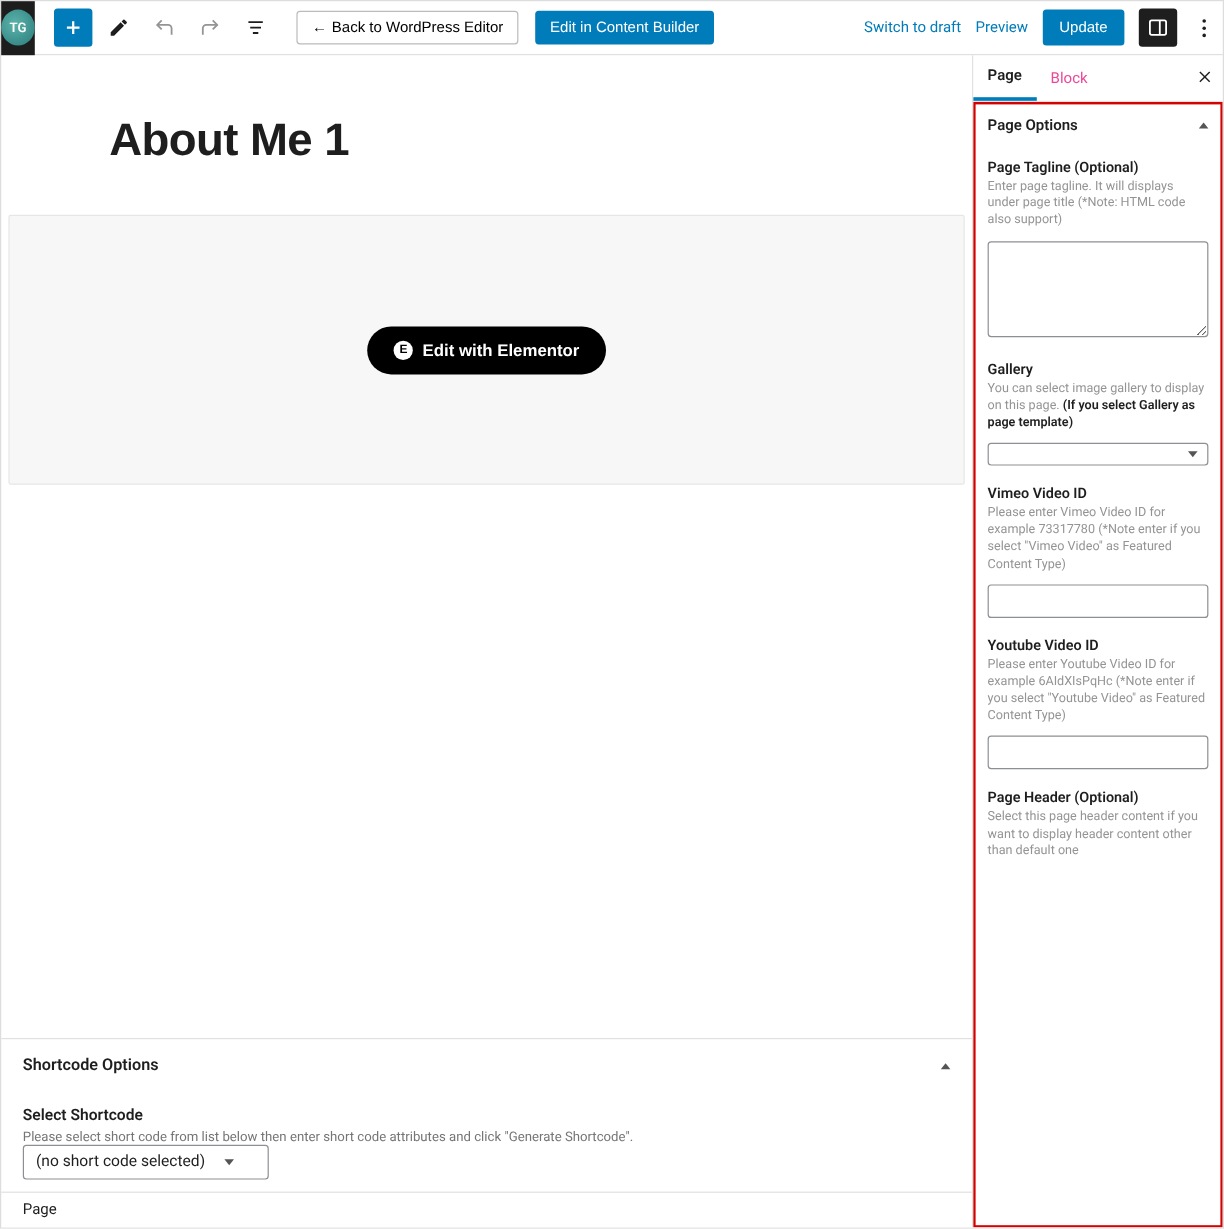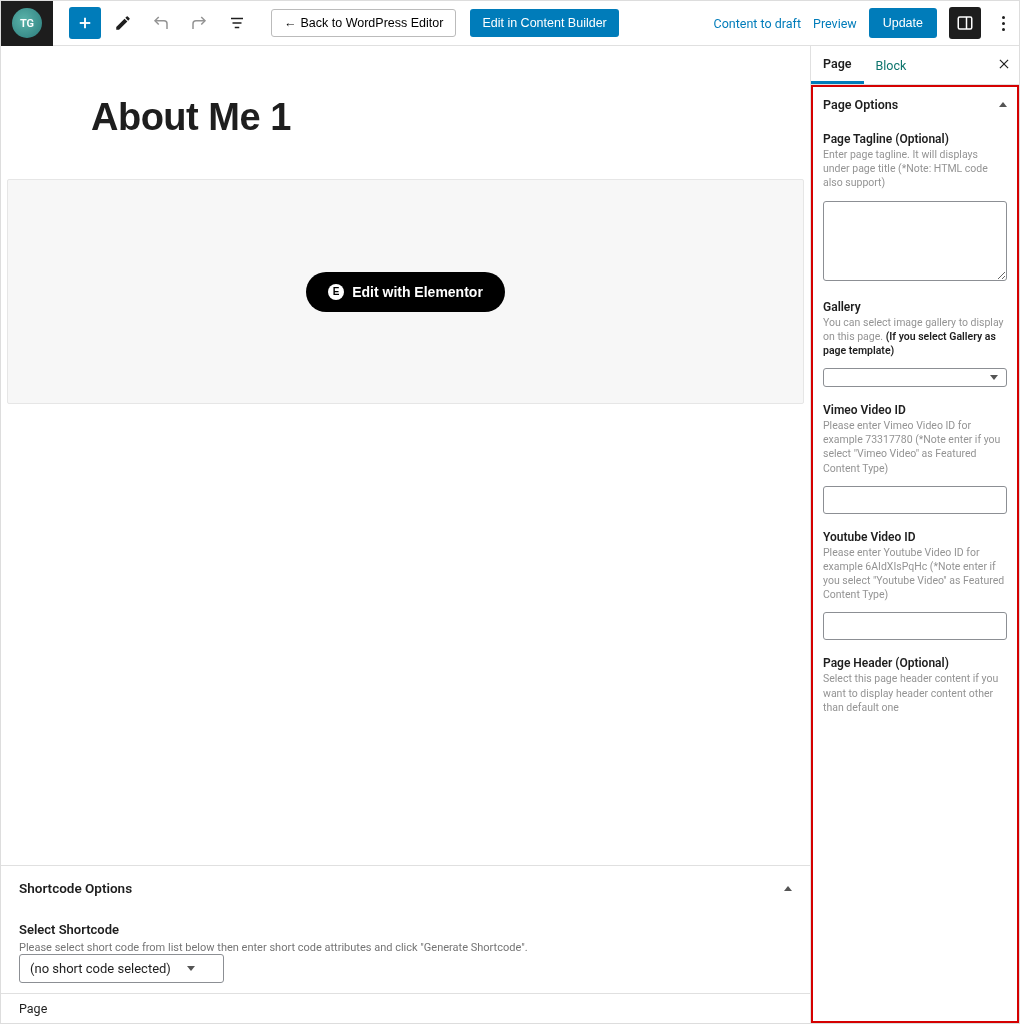--- a/index.html
+++ b/index.html
@@ -2,21 +2,21 @@
 <html><head>
 <meta charset="utf-8">
 <style>
   * { box-sizing: border-box; margin: 0; padding: 0; }
   body { font-family: -apple-system, BlinkMacSystemFont, "Segoe UI", Roboto, sans-serif; font-size: 13px; color: #1e1e1e; background: #fff; }
   .app { width: 1020px; height: 1024px; display: flex; flex-direction: column; border: 1px solid #ddd; }
 
   
   .topbar { height: 45px; border-bottom: 1px solid #e0e0e0; display: flex; align-items: center; justify-content: space-between; padding-right: 6px; }
   .topbar-left { display: flex; align-items: center; gap: 6px; }
-  .logo-sq { width: 52px; height: 45px; background: #1d1d1d; display: flex; align-items: center; justify-content: center; }
+  .logo-sq { width: 28px; height: 45px; background: #1d1d1d; display: flex; align-items: center; justify-content: center; }
   .logo-circle { width: 30px; height: 30px; border-radius: 50%; background: radial-gradient(circle at 40% 40%, #5bb3aa, #2a7b7b); display: flex; align-items: center; justify-content: center; color: #fff; font-size: 11px; font-weight: 600; }
   .sq-btn { width: 32px; height: 32px; border-radius: 3px; display: flex; align-items: center; justify-content: center; cursor: pointer; }
   .add-btn { background: #007cba; color: #fff; margin-left: 10px; }
   .icon-btn { color: #1e1e1e; }
   .icon-btn.dis { color: #949494; }
   .back-btn { border: 1px solid #bbb; background: #fff; padding: 6px 12px; border-radius: 3px; font-size: 12.5px; cursor: pointer; margin-left: 12px; display: flex; align-items: center; gap: 4px; }
   .blue-btn { background: #007cba; color: #fff; border: none; padding: 7px 12px; border-radius: 3px; font-size: 12.5px; cursor: pointer; margin-left: 8px; }
   .topbar-right { display: flex; align-items: center; gap: 12px; }
   .link-btn { color: #007cba; font-size: 12.5px; cursor: pointer; }
   .update-btn { background: #007cba; color: #fff; border: none; padding: 8px 14px; border-radius: 3px; font-size: 12.5px; cursor: pointer; }
@@ -39,21 +39,21 @@
   .sc-label { font-weight: 600; font-size: 13px; margin-bottom: 4px; }
   .sc-desc { color: #757575; font-size: 11px; margin-bottom: 0; }
   .sc-select { width: 205px; border: 1px solid #8c8f94; border-radius: 3px; padding: 6px 28px 6px 10px; font-size: 13px; background: #fff; position: relative; cursor: pointer; display: flex; align-items: center; justify-content: space-between; }
 
   
   .footer { border-top: 1px solid #e0e0e0; padding: 7px 18px; font-size: 12.5px; }
 
   
   .sidebar { width: 209px; border-left: 1px solid #e0e0e0; display: flex; flex-direction: column; overflow-y: auto; }
   .tabs { display: flex; align-items: center; border-bottom: 1px solid #e0e0e0; position: relative; }
-  .tab { padding: 10px 12px; font-size: 12.5px; cursor: pointer; color: #0f766e; }
+  .tab { padding: 10px 12px; font-size: 12.5px; cursor: pointer; color: #ec4899; }
   .tab.active { font-weight: 600; color: #1e1e1e; border-bottom: 3px solid #007cba; }
   .close-side { margin-left: auto; margin-right: 8px; font-size: 16px; cursor: pointer; }
 
   .highlighted { border: 2px solid #d50000; flex: 1; padding: 0; overflow-y: auto; }
   .section-head { display: flex; justify-content: space-between; align-items: center; padding: 10px 10px; font-weight: 600; font-size: 12.5px; }
   .opt { padding: 10px 10px 6px 10px; }
   .opt-title { font-weight: 600; font-size: 12px; margin-bottom: 2px; }
   .opt-desc { color: #949494; font-size: 10.5px; line-height: 1.35; margin-bottom: 10px; }
   .opt-desc b { color: #1e1e1e; font-weight: 600; }
   .check-circle { width: 18px; height: 18px; border-radius: 50%; background: #2ea3f2; display: flex; align-items: center; justify-content: center; color: #fff; font-size: 11px; }
@@ -106,21 +106,21 @@
             <line x1="9" y1="18" x2="15" y2="18"></line>
           </svg>
       </div>
       <button class="back-btn">
         <span>←</span>
         <span>Back to WordPress Editor</span>
       </button>
       <button class="blue-btn">Edit in Content Builder</button>
     </div>
     <div class="topbar-right">
-      <span class="link-btn">Content to draft</span>
+      <span class="link-btn">Switch to draft</span>
       <span class="link-btn">Preview</span>
       <button class="update-btn">Update</button>
       <div class="panel-toggle">
         <svg width="18" height="18" viewBox="0 0 24 24" fill="none" stroke="white" stroke-width="2">
             <rect x="3" y="4" width="18" height="16" rx="2"></rect>
             <line x1="14" y1="4" x2="14" y2="20"></line>
           </svg>
       </div>
       <div class="more-v">
           <span></span>

